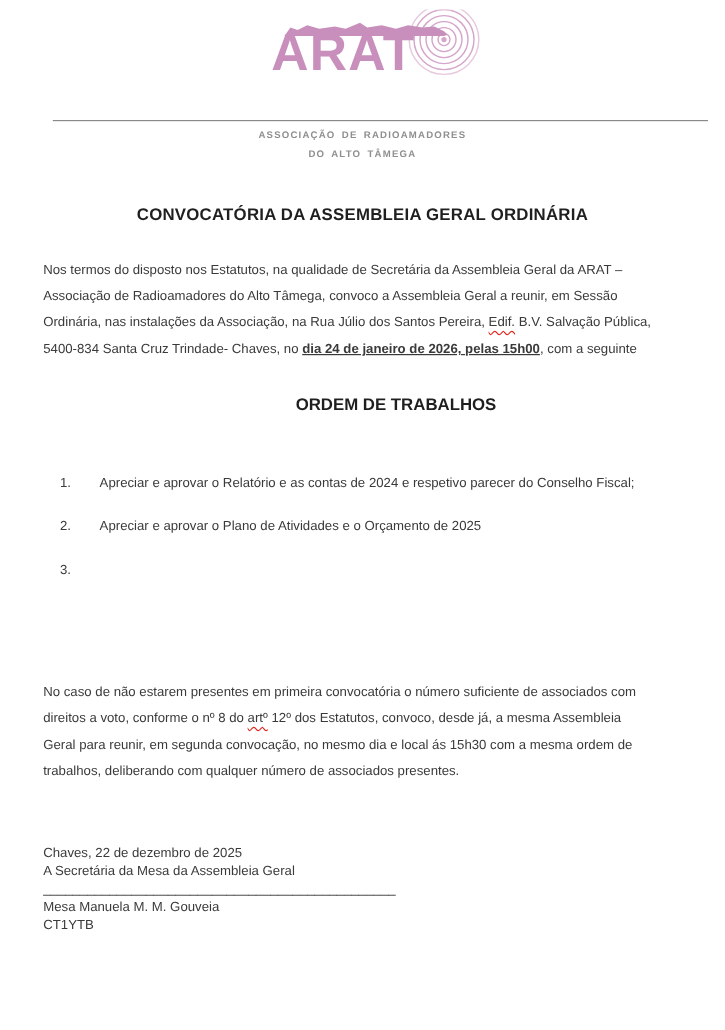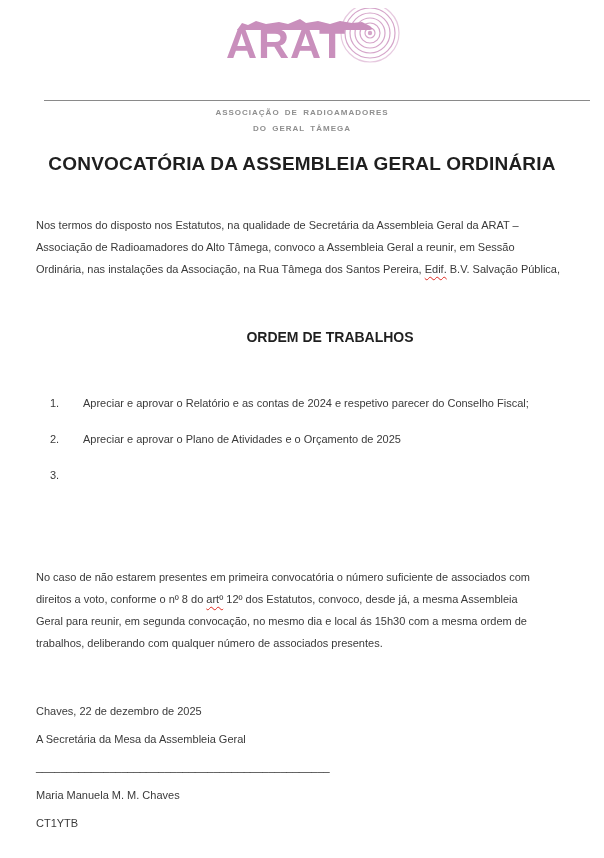--- a/index.html
+++ b/index.html
@@ -13,41 +13,41 @@
   }
   
   .logo-svg{position:absolute;top:8px;left:222px;}
   .org-line{position:absolute;left:0;width:604px;text-align:center;
     font-size:8px;font-weight:bold;letter-spacing:1px;word-spacing:2px;color:#8f8f8f;margin-top:48px;}
   .org-line1{top:60px;}
   .org-line2{top:76px;}
   .header-rule{position:absolute;top:100px;left:44px;width:546px;height:0;
     border-top:1px solid #8a8a8a;}
   
-  .doc-title{position:absolute;top:153px;left:0;width:604px;text-align:center;
-    font-size:19px;font-weight:bold;color:#1f1f1f;letter-spacing:0.2px;}
+  .doc-title{position:absolute;top:170px;left:0;width:604px;text-align:center;
+    font-size:14px;font-weight:bold;color:#1f1f1f;letter-spacing:0.2px;}
   
   .para{position:absolute;left:36px;width:560px;font-size:11px;line-height:22px;
     white-space:nowrap;color:#3a3a3a;}
   .p1{top:214px;}
   .p2{top:566px;}
   .para .line{height:22px;}
   .emph{font-weight:bold;text-decoration:underline;}
   .sic{text-decoration:underline;text-decoration-style:wavy;
     text-decoration-color:#e0281e;text-decoration-thickness:1px;text-underline-offset:3px;}
   
   .agenda-heading{position:absolute;top:329px;left:0;width:604px;text-align:center;
     font-size:14px;font-weight:bold;color:#1f1f1f;margin-left:28px;}
   .agenda{position:absolute;top:396px;left:50px;font-size:11px;color:#3a3a3a;}
   .agenda-item{display:flex;line-height:15px;margin-bottom:21px;white-space:nowrap;}
   .agenda-num{width:33px;flex:0 0 33px;}
   
   .closing{position:absolute;top:704px;left:36px;width:424px;text-align:left;
     font-size:11px;color:#3a3a3a;}
-  .closing .c-line{line-height:15px;margin-top:13px;white-space:nowrap;}
+  .closing .c-line{line-height:15px;white-space:nowrap;}
   .closing .c-first{margin-top:0;}
   .sig-line{letter-spacing:0;color:#2a2a2a;}
 </style>
 </head>
 <body>
 
 <div class="page">
 
   <svg class="logo-svg" width="182" height="58" viewBox="0 0 182 58">
     <g fill="none" stroke="#d5a5ca" stroke-width="1.2">
@@ -56,29 +56,30 @@
       <circle cx="148" cy="25" r="15"></circle>
       <circle cx="148" cy="25" r="20"></circle>
       <circle cx="148" cy="25" r="25"></circle>
       <circle cx="148" cy="25" r="29" stroke-opacity="0.6"></circle>
       <circle cx="148" cy="25" r="2.2" fill="#d5a5ca" stroke="none"></circle>
     </g>
     <polygon fill="#c98fbc" points="15,22 20,15 26,17 34,13 44,16 57,14 66,16 78,11 84,15 96,13 108,16 118,13 130,15 140,14 148,18 151,21 148,22"></polygon>
     <text x="4" y="50" font-family="Liberation Sans, DejaVu Sans, sans-serif" font-size="43" font-weight="bold" fill="#c98fbc" letter-spacing="1">ARAT</text>
   </svg>
   <div class="org-line org-line1">ASSOCIAÇÃO DE RADIOAMADORES</div>
-  <div class="org-line org-line2">DO GERAL TÂMEGA</div>
+  <div class="org-line org-line2">DO ALTO TÂMEGA</div>
   <div class="header-rule"></div>
 
   <div class="doc-title">CONVOCATÓRIA DA ASSEMBLEIA GERAL ORDINÁRIA</div>
 
   <div class="para p1">
     <div class="line">Nos termos do disposto nos Estatutos, na qualidade de Secretária da Assembleia Geral da ARAT –</div>
     <div class="line">Associação de Radioamadores do Alto Tâmega, convoco a Assembleia Geral a reunir, em Sessão</div>
-    <div class="line"><span>Ordinária, nas instalações da Associação, na Rua Tâmega dos Santos Pereira, </span><span class="sic">Edif.</span><span> B.V. Salvação Pública,</span></div>
+    <div class="line"><span>Ordinária, nas instalações da Associação, na Rua Júlio dos Santos Pereira, </span><span class="sic">Edif.</span><span> B.V. Salvação Pública,</span></div>
+    <div class="line"><span>5400-834 Santa Cruz Trindade- Chaves, no </span><span class="emph">dia 24 de janeiro de 2026, pelas 15h00</span><span>, com a seguinte</span></div>
   </div>
 
   <div class="agenda-heading">ORDEM DE TRABALHOS</div>
 
   <div class="agenda">
     <div class="agenda-item">
       <span class="agenda-num">1.</span>
       <span>Apreciar e aprovar o Relatório e as contas de 2024 e respetivo parecer do Conselho Fiscal;</span>
     </div>
     <div class="agenda-item">
@@ -94,17 +95,17 @@
     <div class="line">No caso de não estarem presentes em primeira convocatória o número suficiente de associados com</div>
     <div class="line"><span>direitos a voto, conforme o nº 8 do </span><span class="sic">artº</span><span> 12º dos Estatutos, convoco, desde já, a mesma Assembleia</span></div>
     <div class="line">Geral para reunir, em segunda convocação, no mesmo dia e local ás 15h30 com a mesma ordem de</div>
     <div class="line">trabalhos, deliberando com qualquer número de associados presentes.</div>
   </div>
 
   <div class="closing">
     <div class="c-line c-first">Chaves, 22 de dezembro de 2025</div>
     <div class="c-line">A Secretária da Mesa da Assembleia Geral</div>
     <div class="c-line sig-line">________________________________________________</div>
-    <div class="c-line">Maria Manuela M. M. Chaves</div>
+    <div class="c-line">Mesa Manuela M. M. Gouveia</div>
     <div class="c-line">CT1YTB</div>
   </div>
 
 </div>
 
 </body></html>

